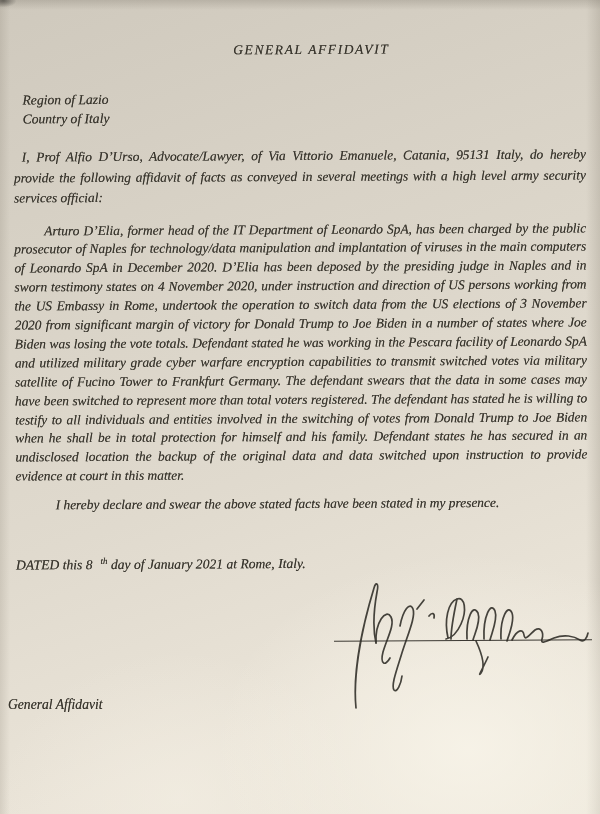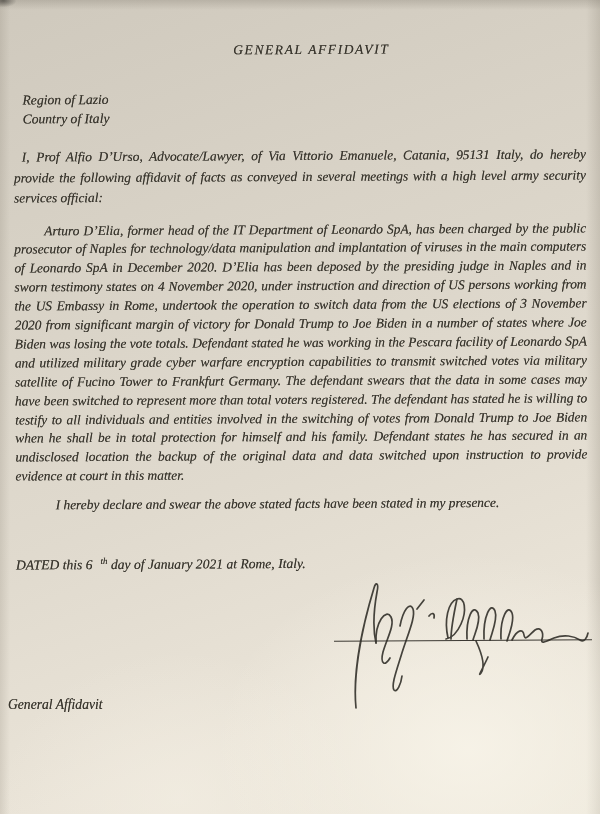--- a/index.html
+++ b/index.html
@@ -64,21 +64,21 @@
       <div>Region of Lazio</div>
       <div>Country of Italy</div>
     </div>
 
     <p class="para intro">I, Prof Alfio D’Urso, Advocate/Lawyer, of Via Vittorio Emanuele, Catania, 95131 Italy, do hereby provide the following affidavit of facts as conveyed in several meetings with a high level army security services official:</p>
 
     <p class="para body-para">Arturo D’Elia, former head of the IT Department of Leonardo SpA, has been charged by the public prosecutor of Naples for technology/data manipulation and implantation of viruses in the main computers of Leonardo SpA in December 2020. D’Elia has been deposed by the presiding judge in Naples and in sworn testimony states on 4 November 2020, under instruction and direction of US persons working from the US Embassy in Rome, undertook the operation to switch data from the US elections of 3 November 2020 from significant margin of victory for Donald Trump to Joe Biden in a number of states where Joe Biden was losing the vote totals. Defendant stated he was working in the Pescara facility of Leonardo SpA and utilized military grade cyber warfare encryption capabilities to transmit switched votes via military satellite of Fucino Tower to Frankfurt Germany. The defendant swears that the data in some cases may have been switched to represent more than total voters registered. The defendant has stated he is willing to testify to all individuals and entities involved in the switching of votes from Donald Trump to Joe Biden when he shall be in total protection for himself and his family. Defendant states he has secured in an undisclosed location the backup of the original data and data switched upon instruction to provide evidence at court in this matter.</p>
 
     <p class="para declaration">I hereby declare and swear the above stated facts have been stated in my presence.</p>
 
-    <div class="dated"><span>DATED this 6</span><sup>th</sup><span> day of January 2021 at Rome, Italy.</span></div>
+    <div class="dated"><span>DATED this 8</span><sup>th</sup><span> day of January 2021 at Rome, Italy.</span></div>
   </div>
 
   <div class="sig-line"></div>
 
   <svg class="sig-svg" width="270" height="140" viewBox="0 0 270 140" xmlns="http://www.w3.org/2000/svg">
     <g fill="none" stroke="#2e2c26" stroke-width="1.7" stroke-linecap="round" opacity="0.88">
       <path d="M26,132 C23,102 30,58 44,12 C46,5 49,7 47,16 C43,38 43,54 46,67"></path>
       <path d="M46,67 C45,46 56,32 61,41 C65,49 57,62 53,76 C50,88 55,91 60,82"></path>
       <path d="M70,50 C73,34 80,25 83,33 C86,41 77,60 71,80 C66,96 61,110 64,114 C67,117 71,108 72,100"></path>
       <path d="M87,33 L94,24"></path>

